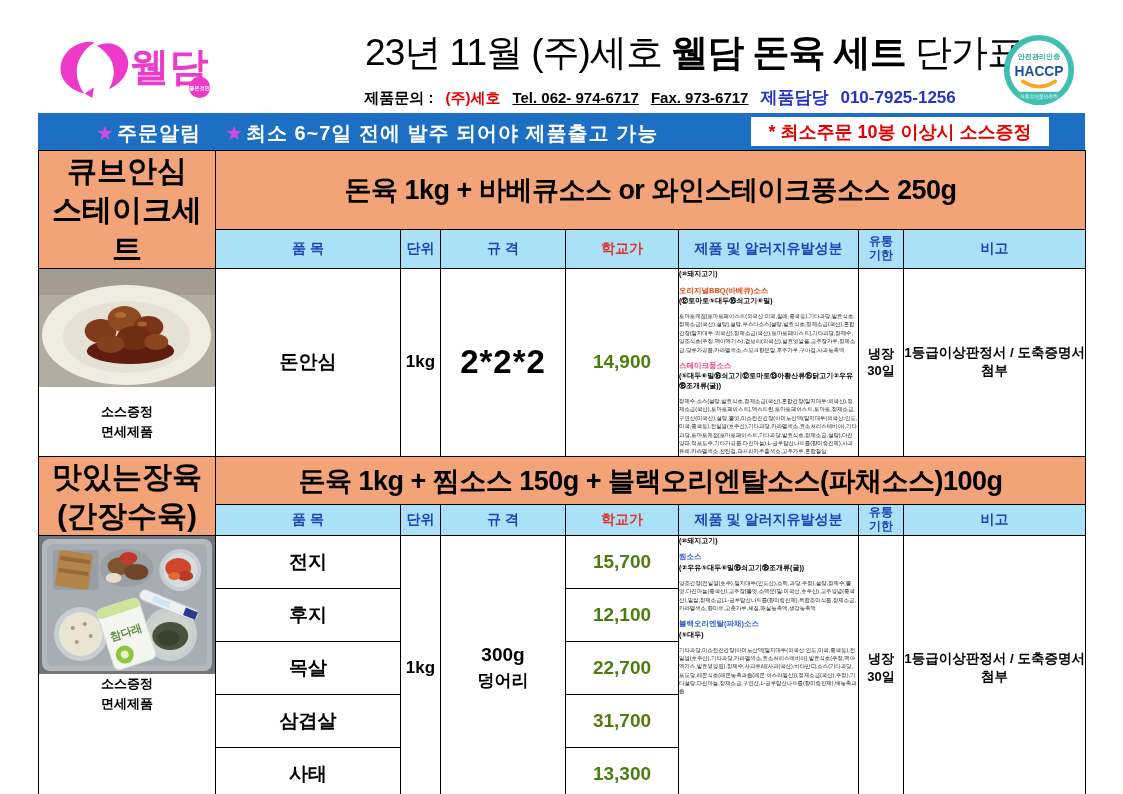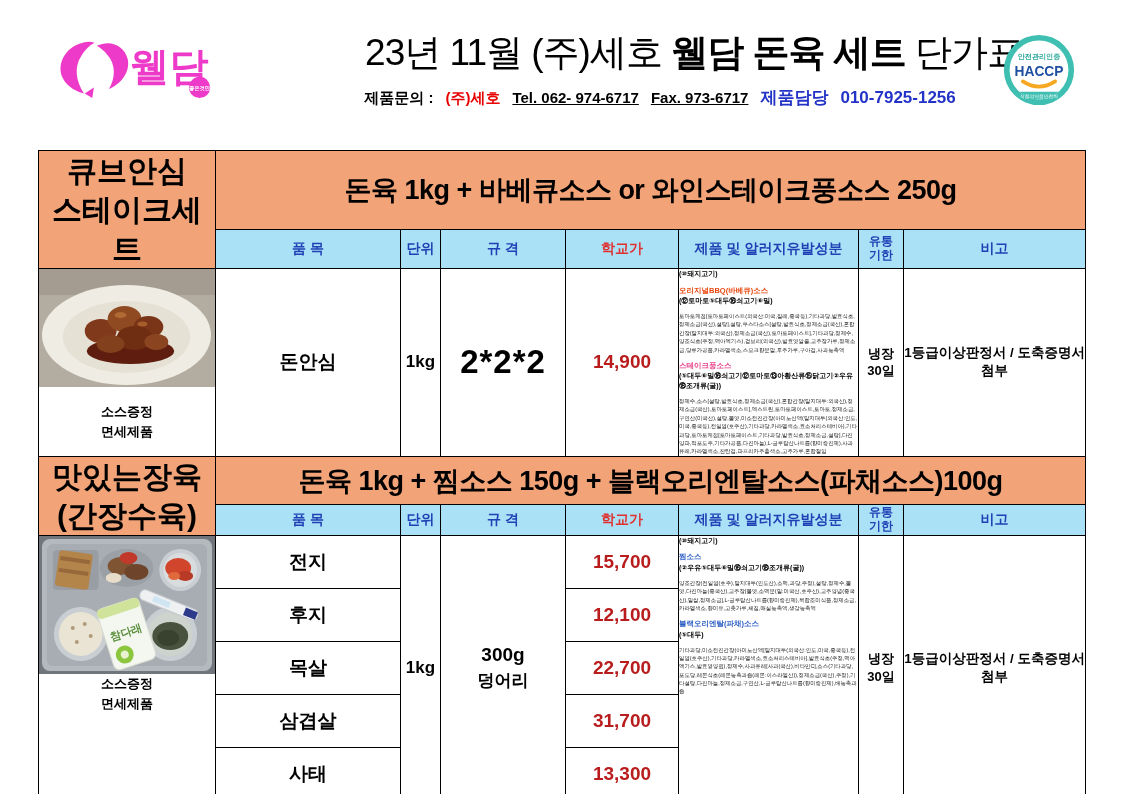--- a/index.html
+++ b/index.html
@@ -31,21 +31,21 @@
   .sec-label{background:#f2a478;font-size:30px;font-weight:800;text-align:center;line-height:1.3;}
   .sec-title{background:#f2a478;font-size:27px;font-weight:800;text-align:center;letter-spacing:-0.5px;}
   .col-h{background:#abe1f6;color:#1f41b5;font-weight:700;font-size:14px;text-align:center;}
   .col-h.red{color:#e03131;}
   .col-h.shelf-h{font-size:12px;line-height:1.15;}
   .item{font-size:19px;font-weight:800;text-align:center;}
   .unit{font-size:17px;font-weight:800;text-align:center;}
   .spec-big{font-size:33px;font-weight:800;text-align:center;letter-spacing:1px;}
   .spec2{font-size:19px;font-weight:800;text-align:center;line-height:1.3;}
   .spec2 .sub{font-size:17px;}
-  .price-v{font-size:19px;font-weight:800;color:#b91c1c;text-align:center;}
+  .price-v{font-size:19px;font-weight:800;color:#4d7c0f;text-align:center;}
   .shelf{font-size:13px;font-weight:800;text-align:center;line-height:1.35;}
   .note{font-size:13.5px;font-weight:800;text-align:center;}
   .allergy{vertical-align:top;padding:4px 5px;text-align:left;}
   .alg-b{display:block;font-size:7px;font-weight:800;line-height:1.4;}
   .alg-name{display:block;font-size:7.5px;font-weight:800;line-height:1.4;margin-top:7px;}
   .c-org{color:#e8470e;} .c-pink{color:#e8418c;} .c-blue{color:#2c5fc4;}
   .alg-ing{display:block;font-size:5.4px;line-height:1.55;color:#1a1a1a;margin-top:6px;word-break:break-all;}
   .photo-cell{vertical-align:top;}
   .photo-wrap{display:flex;flex-direction:column;height:100%;}
   svg.photo{display:block;width:100%;}
@@ -87,20 +87,28 @@
       <circle cx="39" cy="39" r="37" fill="#3fbfb2"></circle>
       <circle cx="39" cy="39" r="31" fill="#ffffff"></circle>
       <text x="39" y="27" font-size="7.5" fill="#2aa79b" text-anchor="middle" font-weight="700">안전관리인증</text>
       <text x="39" y="45" font-size="14.5" fill="#1e4fa1" text-anchor="middle" font-weight="800">HACCP</text>
       <path d="M22 51 Q39 62 56 51" stroke="#f7a823" stroke-width="4" fill="none" stroke-linecap="round"></path>
       <path d="M18.2 62 A31 31 0 0 0 59.8 62 Z" fill="#3fbfb2"></path>
       <text x="39" y="68.5" font-size="5" fill="#ffffff" text-anchor="middle">식품의약품안전처</text>
     </svg>
   </div>
 
+  <div class="banner">
+    <div class="banner-text">
+      <span class="star">★</span><span>주문알림</span><span class="star seg2">★</span><span>최소 6~7일 전에 발주 되어야 제품출고 가능</span>
+    </div>
+    <div class="promo-box">
+      <span>* 최소주문 10봉 이상시 소스증정</span>
+    </div>
+  </div>
 
   <table class="price">
     <colgroup>
       <col style="width:177px">
         <col style="width:185px">
         <col style="width:40px">
         <col style="width:125px">
       <col style="width:113px">
         <col style="width:180px">
         <col style="width:45px">

